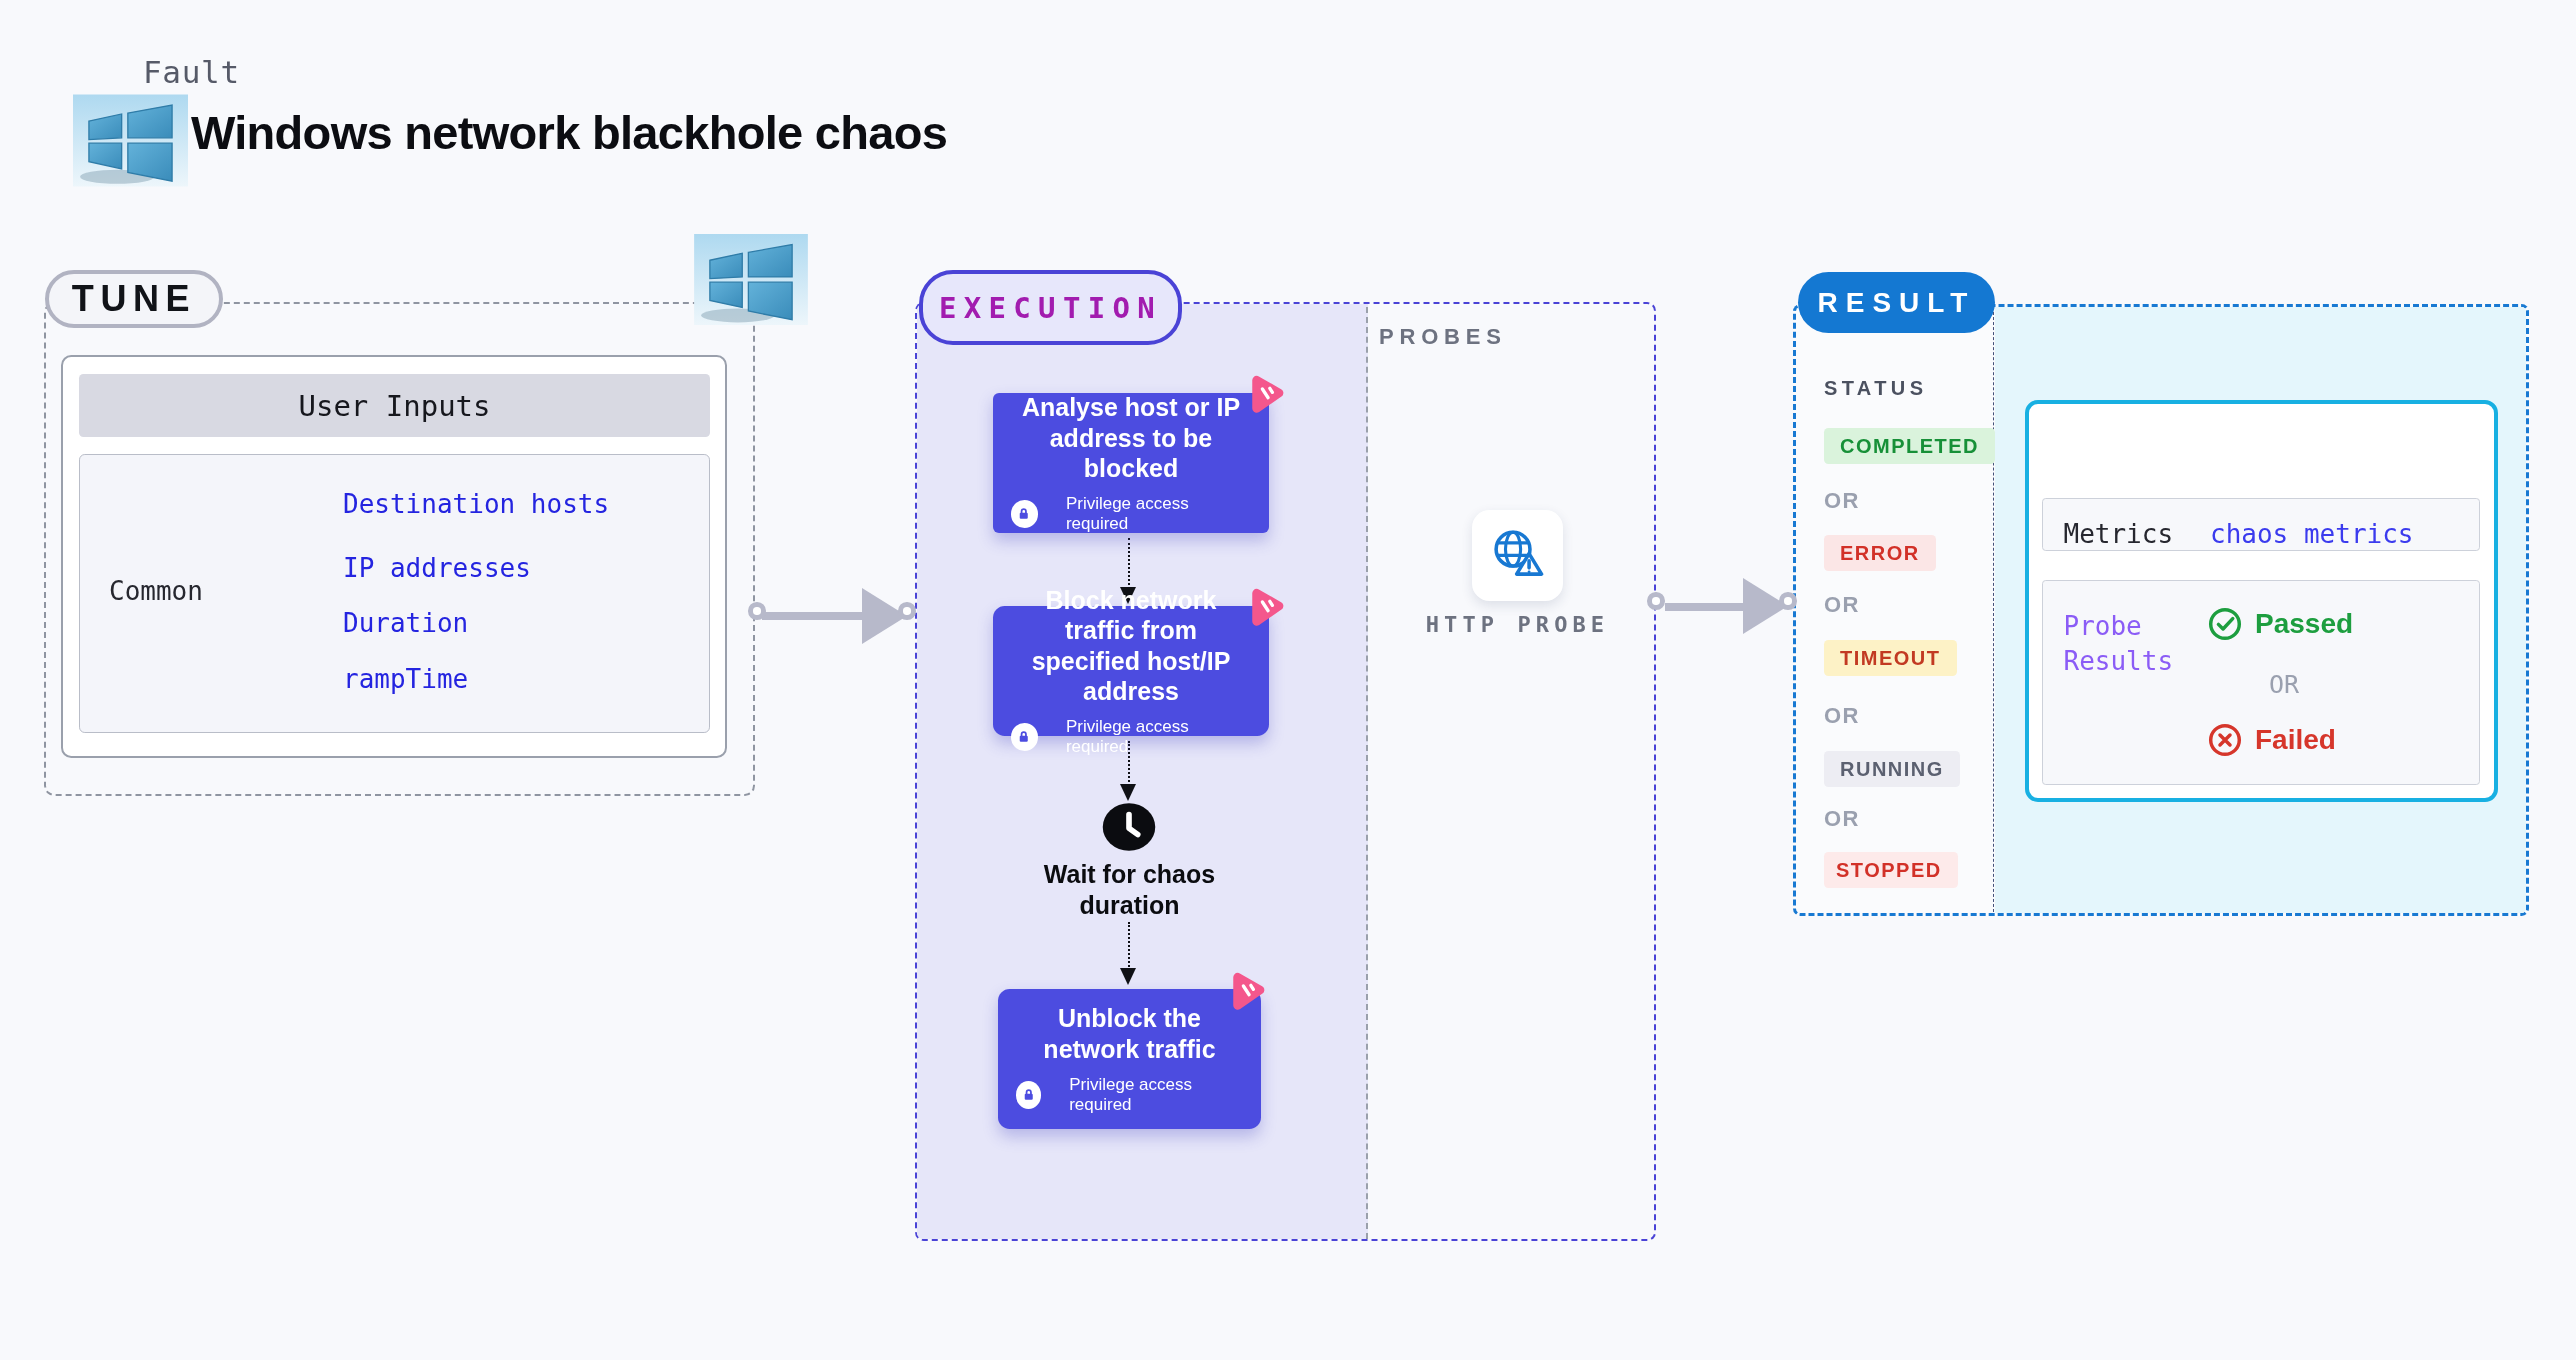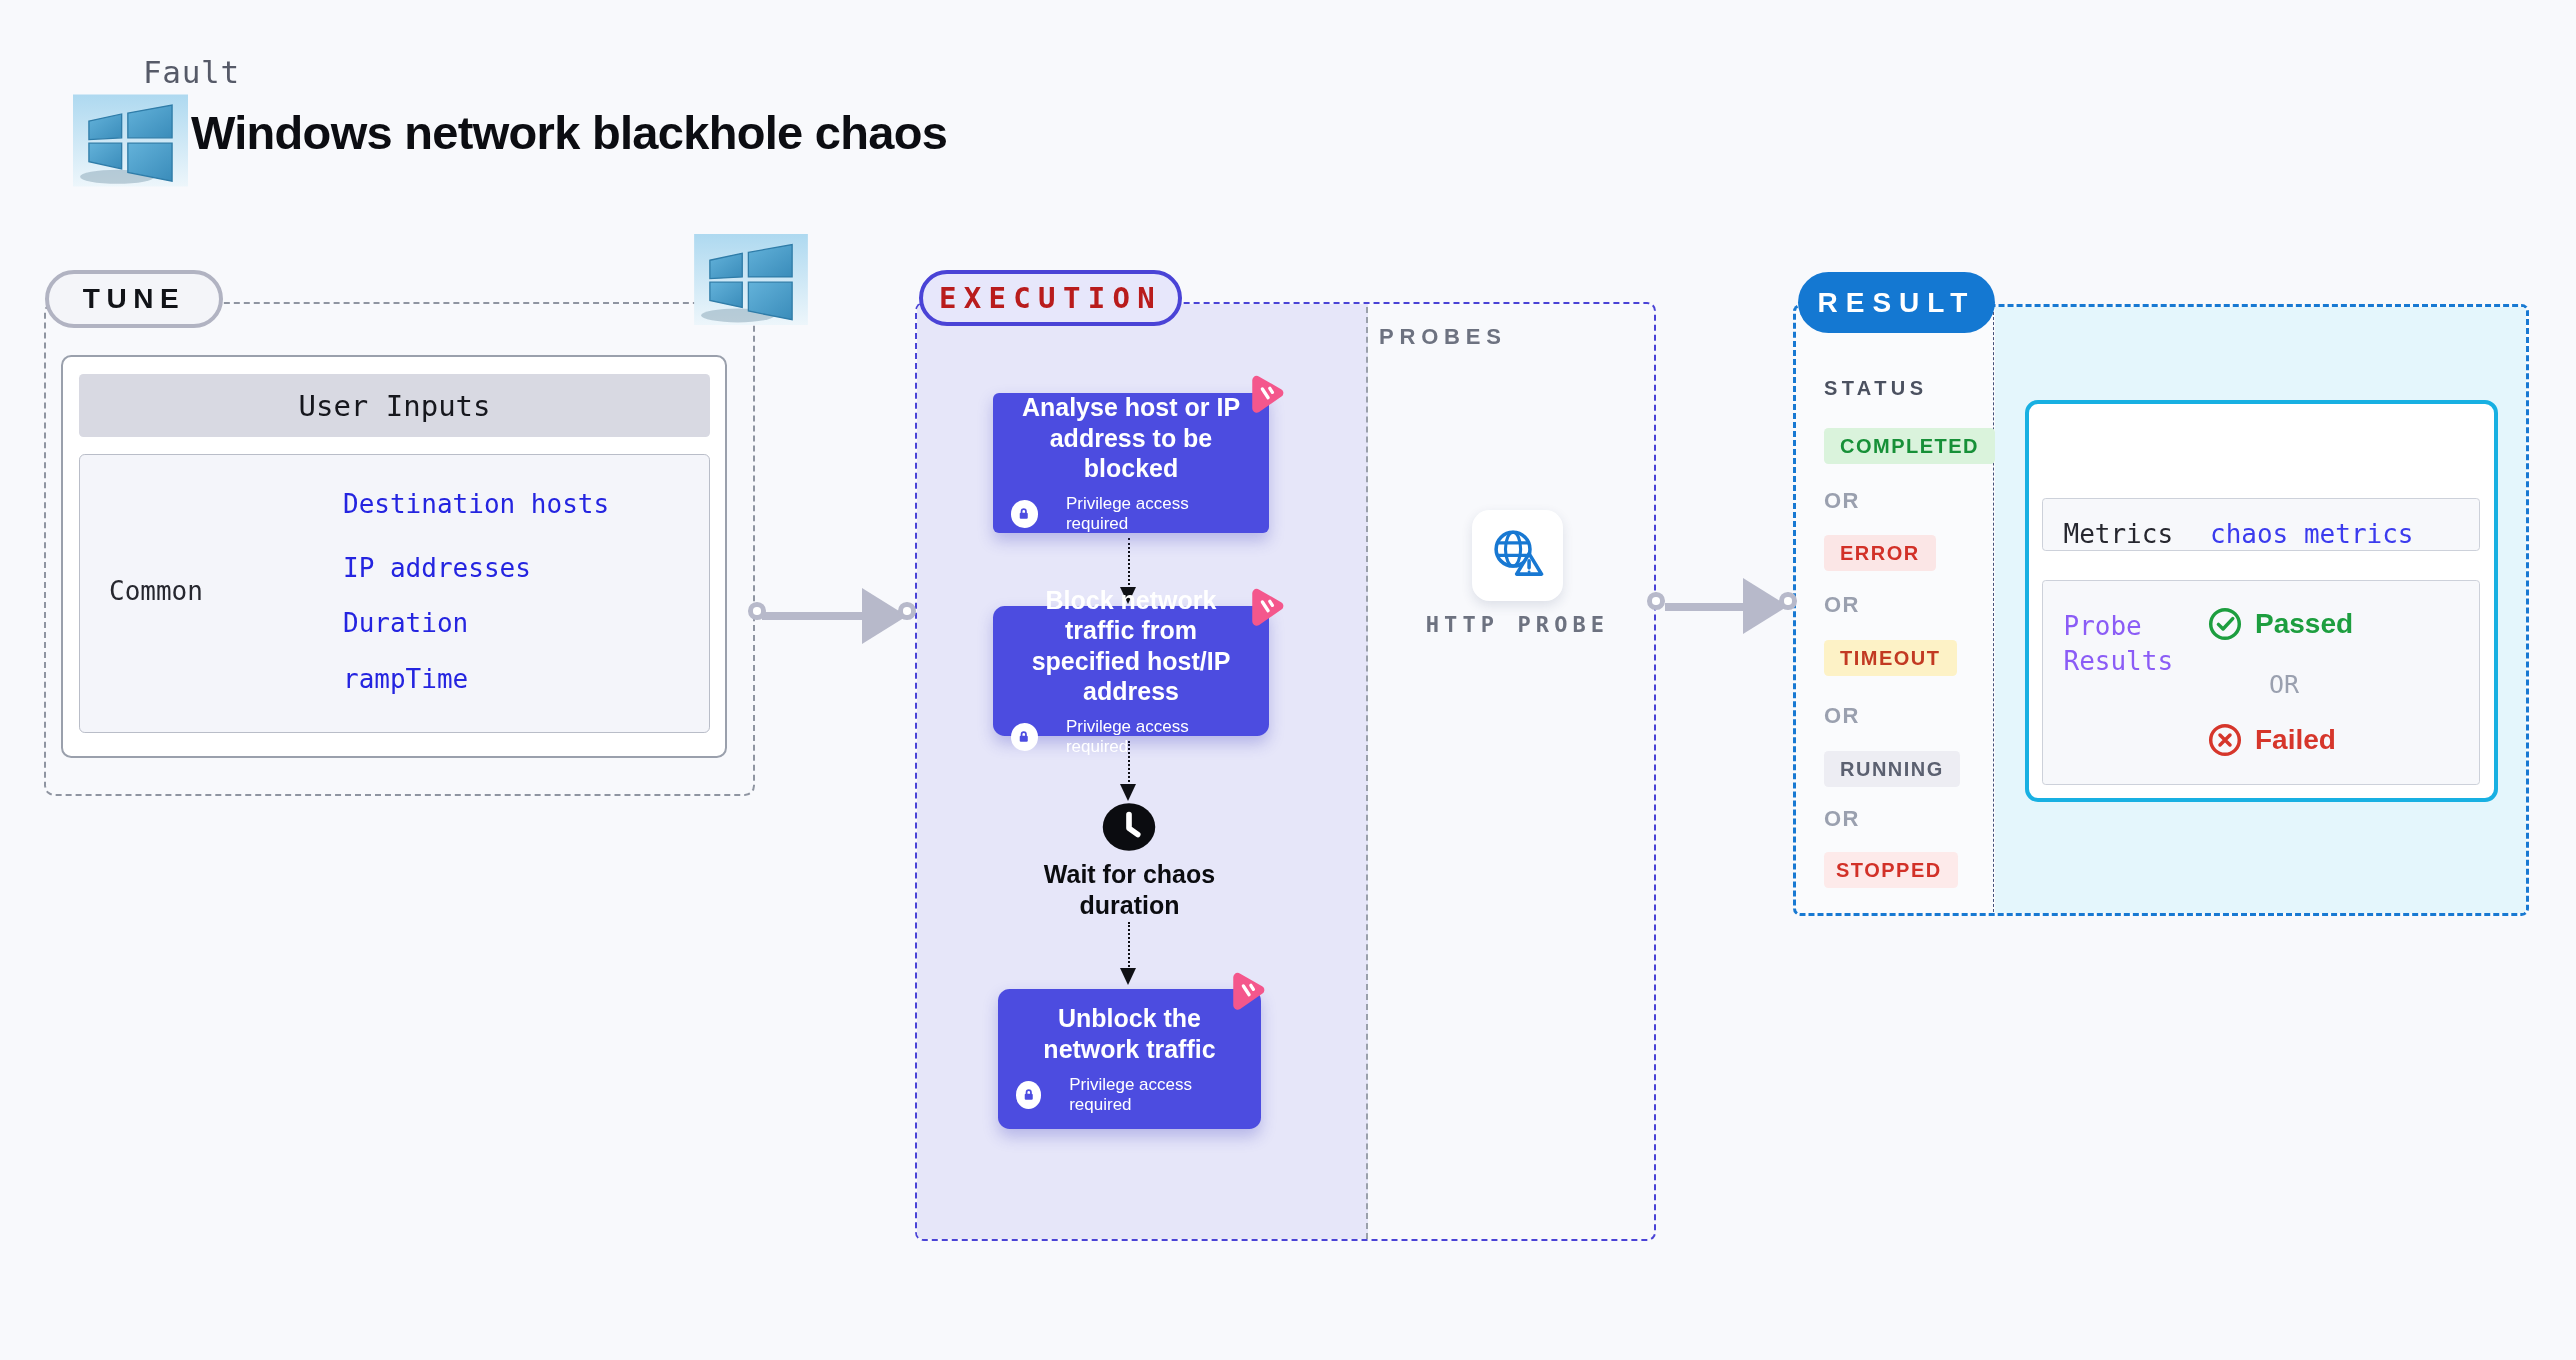--- a/index.html
+++ b/index.html
@@ -14,43 +14,43 @@
 
   
   .kicker { left:143px; top:54px; font-size:31px; color:#565a68; letter-spacing:0.7px; }
   .page-title { left:191px; top:105px; font-size:47px; font-weight:bold; color:#0c0d12; letter-spacing:-0.7px; }
 
   
   .tune-box { left:44px; top:302px; width:711px; height:494px;
     border:2.2px dashed #8f95a1; border-radius:10.2px; }
   .tune-pill { left:45px; top:270px; width:178px; height:58px; background:#f4f5f9;
     border:4.4px solid #b1b3c2; border-radius:32px; display:flex; align-items:center; justify-content:center;
-    font-size:28px; font-weight:bold; letter-spacing:6.6px; color:#111318; z-index:4; }
+    font-size:36px; font-weight:bold; letter-spacing:6.6px; color:#111318; z-index:4; }
   .ui-card { left:61px; top:355px; width:666px; height:403px; background:#ffffff;
     border:2.9px solid #9aa0ac; border-radius:10.2px; z-index:2; }
   .ui-head { left:79px; top:374px; width:631px; height:63px; background:#d8d9e2; border-radius:4.4px;
     display:flex; align-items:center; justify-content:center; font-size:29px; color:#16171d; z-index:3; }
   .ui-table { left:79px; top:454px; width:631px; height:279px; background:#f4f5fa;
     border:1.5px solid #b9bdc8; border-radius:5.8px; z-index:3; }
   .ui-rowlabel { left:29px; top:121px; font-size:26px; color:#26272f; }
   .ui-link { left:263px; font-size:26px; color:#2424e0; cursor:pointer; }
 
   
   .flow-line { height:8px; background:#b7b9ca; z-index:5; }
   .flow-tri { width:0; height:0; border-top:28px solid transparent; border-bottom:28px solid transparent;
     border-left:45px solid #b7b9ca; z-index:5; }
   .flow-dot { width:17.5px; height:17.5px; background:#ffffff; border:5.1px solid #b7b9ca; border-radius:50%; z-index:6; }
 
   
   .exec-box { left:915px; top:302px; width:741px; height:939px;
     border:2.9px dashed #4a43d6; border-radius:8.8px; }
   .exec-fill { position:absolute; left:0; top:0; width:451px; height:100%; background:#e6e6f9; border-radius:5.8px 0 0 5.8px; }
-  .exec-pill { left:919px; top:270px; width:263px; height:56px; background:#e7e7fb;
+  .exec-pill { left:919px; top:270px; width:263px; height:75px; background:#e7e7fb;
     border:4.4px solid #4a43d6; border-radius:34px; display:flex; align-items:center; justify-content:center;
-    font-size:29px; font-weight:bold; letter-spacing:7.3px; color:#b91c1c; z-index:4; }
+    font-size:29px; font-weight:bold; letter-spacing:7.3px; color:#a21caf; z-index:4; }
   .exec-divider { left:1366px; top:307px; height:932px; width:0; border-left:2.2px dashed #9aa0ab; z-index:2; }
   .probes-label { left:1379px; top:324px; font-size:22px; font-weight:bold; letter-spacing:5.8px; color:#6d7280; z-index:3; }
 
   .action-box { background:#4c4ce0; border-radius:11.7px; z-index:3;
     box-shadow:0 7.3px 14.6px rgba(60,60,190,0.28);
     display:flex; flex-direction:column; align-items:center; justify-content:center; gap:10.2px; padding:13px 17.5px; }
   .action-title { color:#ffffff; font-size:25px; font-weight:bold; text-align:center; line-height:1.22; }
   .priv { display:flex; align-items:center; gap:28px; }
   .priv-circle { width:28px; height:28px; background:#ffffff; border-radius:50%;
     display:flex; align-items:center; justify-content:center; }

